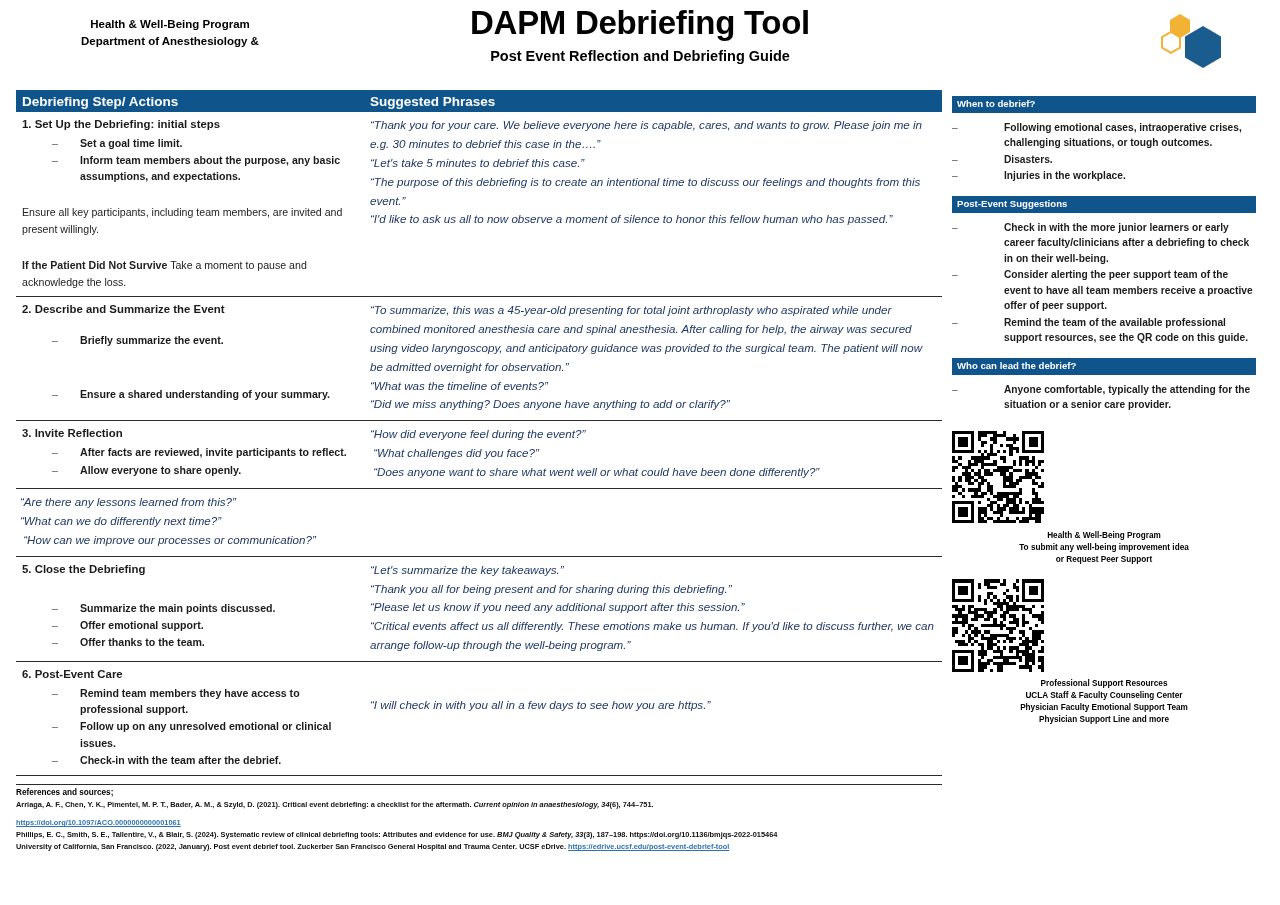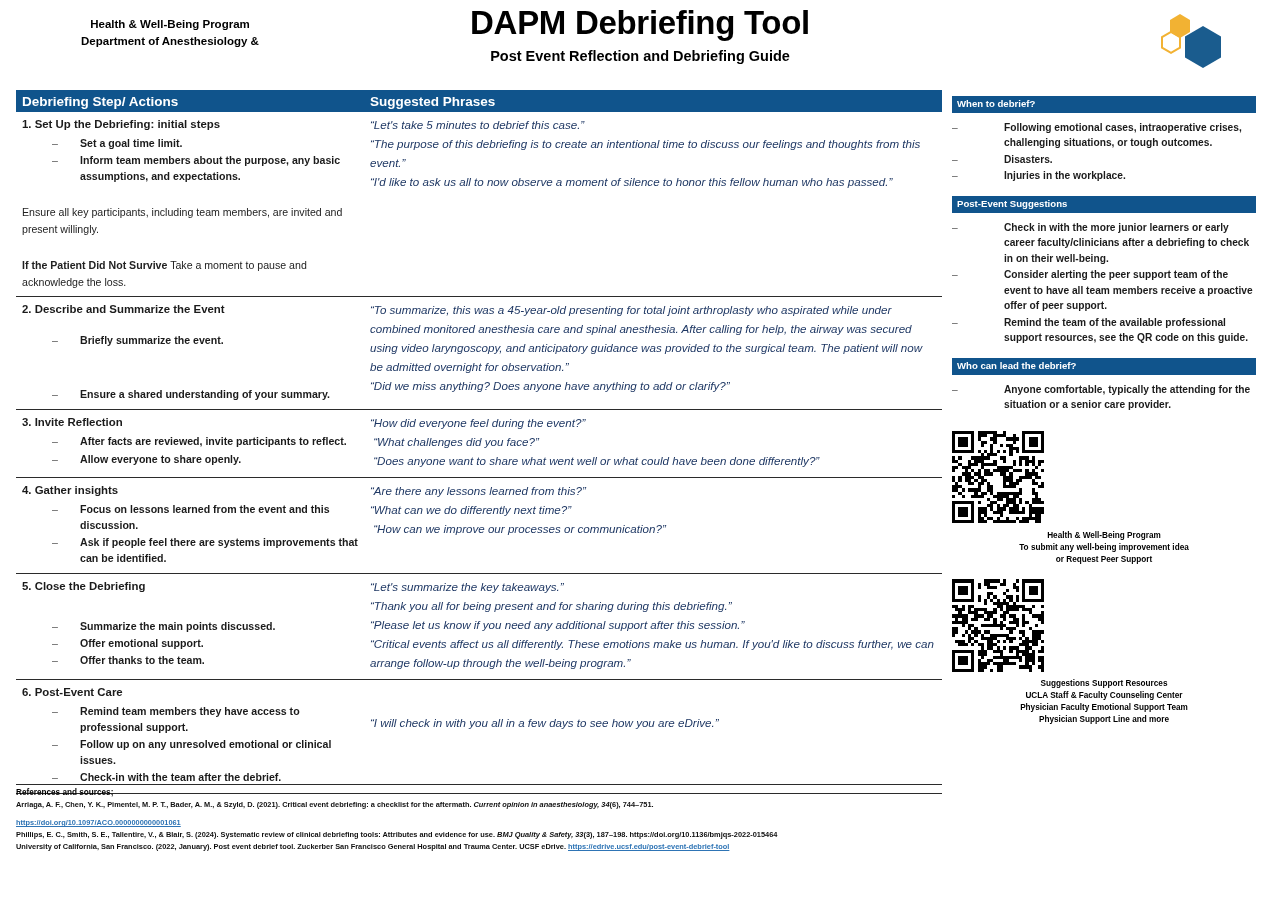--- a/index.html
+++ b/index.html
@@ -121,63 +121,58 @@
       <div class="cell-a">
         <div class="step-title">1. Set Up the Debriefing: initial steps</div>
         <ul class="bullets">
           <li>Set a goal time limit.</li>
           <li>Inform team members about the purpose, any basic assumptions, and expectations.</li>
         </ul>
         <div class="plain">Ensure all key participants, including team members, are invited and present willingly.</div>
         <div class="plain"><b>If the Patient Did Not Survive</b><span> Take a moment to pause and acknowledge the loss.</span></div>
       </div>
       <div class="cell-b">
+        <div class="phrase">“Thank you for your care. We believe everyone here is capable, cares, and wants to grow. Please join me in e.g. 30 minutes to debrief this case in the….”</div>
         <div class="phrase">“Let's take 5 minutes to debrief this case.”</div>
         <div class="phrase">“The purpose of this debriefing is to create an intentional time to discuss our feelings and thoughts from this event.”</div>
         <div class="phrase">“I'd like to ask us all to now observe a moment of silence to honor this fellow human who has passed.”</div>
       </div>
     </div>
 
     <div class="row">
       <div class="cell-a">
         <div class="step-title">2. Describe and Summarize the Event</div>
         <ul class="bullets">
           <li style="margin-top:14px;">Briefly summarize the event.</li>
           <li style="margin-top:38px;">Ensure a shared understanding of your summary.</li>
         </ul>
       </div>
       <div class="cell-b">
         <div class="phrase">“To summarize, this was a 45-year-old presenting for total joint arthroplasty who aspirated while under combined monitored anesthesia care and spinal anesthesia. After calling for help, the airway was secured using video laryngoscopy, and anticipatory guidance was provided to the surgical team. The patient will now be admitted overnight for observation.”</div>
+        <div class="phrase">“What was the timeline of events?”</div>
         <div class="phrase">“Did we miss anything? Does anyone have anything to add or clarify?”</div>
       </div>
     </div>
 
     <div class="row">
       <div class="cell-a">
         <div class="step-title">3. Invite Reflection</div>
         <ul class="bullets">
           <li>After facts are reviewed, invite participants to reflect.</li>
           <li>Allow everyone to share openly.</li>
         </ul>
       </div>
       <div class="cell-b">
         <div class="phrase">“How did everyone feel during the event?”</div>
         <div class="phrase">&nbsp;“What challenges did you face?”</div>
         <div class="phrase">&nbsp;“Does anyone want to share what went well or what could have been done differently?”</div>
       </div>
     </div>
 
     <div class="row">
-      <div class="cell-a">
-        <div class="step-title">4. Gather insights</div>
-        <ul class="bullets">
-          <li>Focus on lessons learned from the event and this discussion.</li>
-          <li>Ask if people feel there are systems improvements that can be identified.</li>
-        </ul>
-      </div>
       <div class="cell-b">
         <div class="phrase">“Are there any lessons learned from this?”</div>
         <div class="phrase">“What can we do differently next time?”</div>
         <div class="phrase">&nbsp;“How can we improve our processes or communication?”</div>
       </div>
     </div>
 
     <div class="row">
       <div class="cell-a">
         <div class="step-title">5. Close the Debriefing</div>
@@ -198,21 +193,21 @@
     <div class="row">
       <div class="cell-a">
         <div class="step-title">6. Post-Event Care</div>
         <ul class="bullets">
           <li>Remind team members they have access to professional support.</li>
           <li>Follow up on any unresolved emotional or clinical issues.</li>
           <li>Check-in with the team after the debrief.</li>
         </ul>
       </div>
       <div class="cell-b">
-        <div class="phrase" style="margin-top:30px;">“I will check in with you all in a few days to see how you are eDrive.”</div>
+        <div class="phrase" style="margin-top:30px;">“I will check in with you all in a few days to see how you are https.”</div>
       </div>
     </div>
   </div>
 
   <div class="refs">
     <div class="refs-rule"></div>
     <div class="refs-title">References and sources;</div>
 
     <div class="ref-line">
       <span>Arriaga, A. F., Chen, Y. K., Pimentel, M. P. T., Bader, A. M., &amp; Szyld, D. (2021). Critical event debriefing: a checklist for the aftermath. </span><i>Current opinion in anaesthesiology, 34</i><span>(6), 744–751.</span>
@@ -1940,21 +1935,21 @@
           <i style="background:#fff"></i>
           <i style="background:#fff"></i>
           <i style="background:#fff"></i>
           <i style="background:#000"></i>
           <i style="background:#fff"></i>
           <i style="background:#fff"></i>
           <i style="background:#fff"></i>
           <i style="background:#000"></i>
         </div>
       <div class="qr-caption">
-        <div>Suggestions Support Resources</div>
+        <div>Professional Support Resources</div>
         <div>UCLA Staff &amp; Faculty Counseling Center</div>
         <div>Physician Faculty Emotional Support Team</div>
         <div>Physician Support Line and more</div>
       </div>
     </div>
 
   </div>
 </div>
 
 </body></html>

